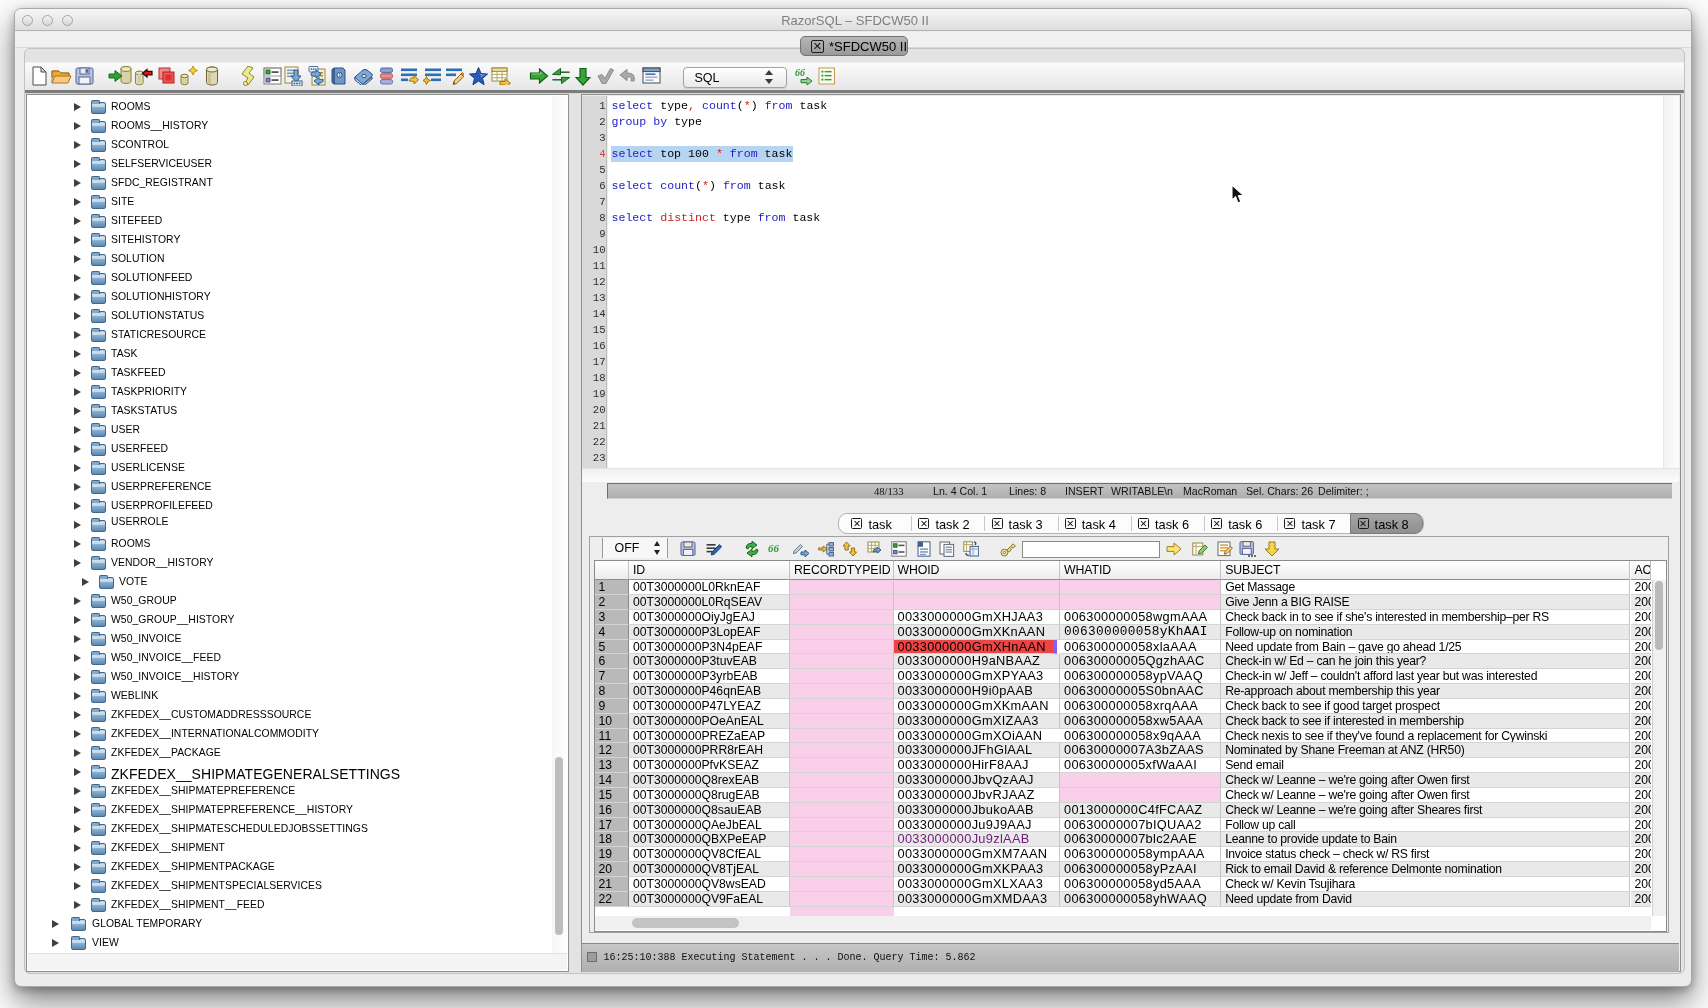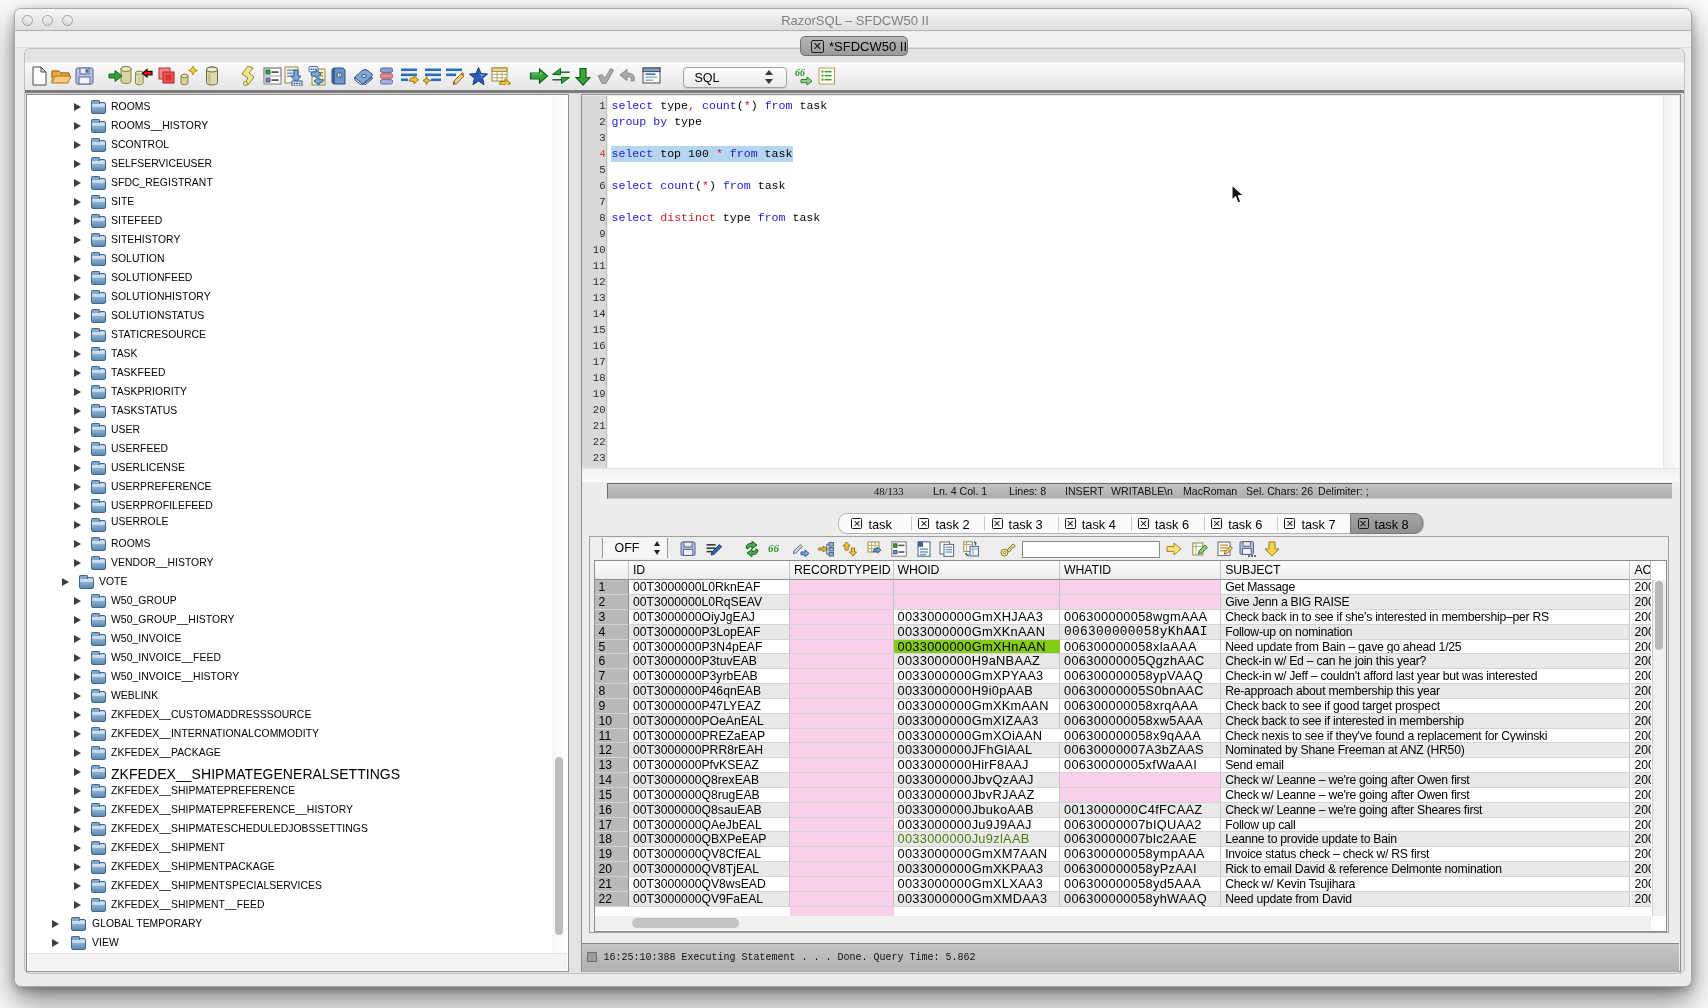--- a/index.html
+++ b/index.html
@@ -310,21 +310,21 @@
 <div class="a" style="left:28px;top:535.0px;width:520px;height:19px">
     <span class="tri" style="left:46px;top:5px"></span>
     <span class="fold" style="left:63px;top:4px"></span>
     <span style="position:absolute;left:83px;top:2.5px;font-size:10.4px;letter-spacing:0.05px;color:#000">ROOMS</span>
   </div>
 <div class="a" style="left:28px;top:554.0px;width:520px;height:19px">
     <span class="tri" style="left:46px;top:5px"></span>
     <span class="fold" style="left:63px;top:4px"></span>
     <span style="position:absolute;left:83px;top:2.5px;font-size:10.4px;letter-spacing:0.05px;color:#000">VENDOR__HISTORY</span>
   </div>
-<div class="a" style="left:16px;top:573.0px;width:520px;height:19px">
+<div class="a" style="left:36px;top:573.0px;width:520px;height:19px">
     <span class="tri" style="left:46px;top:5px"></span>
     <span class="fold" style="left:63px;top:4px"></span>
     <span style="position:absolute;left:83px;top:2.5px;font-size:10.4px;letter-spacing:0.05px;color:#000">VOTE</span>
   </div>
 <div class="a" style="left:28px;top:592.0px;width:520px;height:19px">
     <span class="tri" style="left:46px;top:5px"></span>
     <span class="fold" style="left:63px;top:4px"></span>
     <span style="position:absolute;left:83px;top:2.5px;font-size:10.4px;letter-spacing:0.05px;color:#000">W50_GROUP</span>
   </div>
 <div class="a" style="left:28px;top:611.0px;width:520px;height:19px">
@@ -640,21 +640,21 @@
 <div class="a" style="left:594.6px;top:624.79px;width:34.39999999999998px;height:14.83px;background:#b9b9b9;border-right:1px solid #8a8a8a;border-bottom:1px solid #d4d4d4;font-size:12.2px;color:#000;line-height:14.83px;font-family:'Liberation Sans', sans-serif;overflow:hidden;white-space:pre"><span style="padding-left:4px">4</span></div>
 <div class="a" style="left:629px;top:624.79px;width:161px;height:14.83px;background:#e9e9e9;border-right:1px solid #c6c6c6;border-bottom:1px solid #d4d4d4;font-size:12.2px;color:#000;line-height:14.83px;font-family:'Liberation Sans', sans-serif;overflow:hidden;white-space:pre"><span style="padding-left:4px">00T3000000P3LopEAF</span></div>
 <div class="a" style="left:790px;top:624.79px;width:103.5px;height:14.83px;background:#f9cfe9;border-right:1px solid #c6c6c6;border-bottom:1px solid #d4d4d4;font-size:12.2px;color:#000;line-height:14.83px;font-family:'Liberation Sans', sans-serif;overflow:hidden;white-space:pre"><span style="padding-left:4px"></span></div>
 <div class="a" style="left:893.5px;top:624.79px;width:166.5px;height:14.83px;background:#e9e9e9;border-right:1px solid #c6c6c6;border-bottom:1px solid #d4d4d4;font-size:12.2px;font-size:12.8px;letter-spacing:0.3px;color:#000;line-height:14.83px;font-family:'Liberation Sans', sans-serif;overflow:hidden;white-space:pre"><span style="padding-left:4px">0033000000GmXKnAAN</span></div>
 <div class="a" style="left:1060px;top:624.79px;width:161.20000000000005px;height:14.83px;background:#e9e9e9;border-right:1px solid #c6c6c6;border-bottom:1px solid #d4d4d4;font-size:12.2px;font-size:12.8px;letter-spacing:0.3px;color:#000;line-height:14.83px;font-family:Liberation Mono, monospace;overflow:hidden;white-space:pre"><span style="padding-left:4px">006300000058yKhAAI</span></div>
 <div class="a" style="left:1221.2px;top:624.79px;width:409.29999999999995px;height:14.83px;background:#e9e9e9;border-right:1px solid #c6c6c6;border-bottom:1px solid #d4d4d4;font-size:12.2px;letter-spacing:-0.25px;color:#000;line-height:14.83px;font-family:'Liberation Sans', sans-serif;overflow:hidden;white-space:pre"><span style="padding-left:4px">Follow-up on nomination</span></div>
 <div class="a" style="left:1630.5px;top:624.79px;width:20.799999999999955px;height:14.83px;background:#e9e9e9;border-bottom:1px solid #d4d4d4;font-size:12.2px;color:#000;line-height:14.83px;font-family:'Liberation Sans', sans-serif;overflow:hidden;white-space:pre"><span style="padding-left:4px">2008</span></div>
 <div class="a" style="left:594.6px;top:639.62px;width:34.39999999999998px;height:14.83px;background:#b9b9b9;border-right:1px solid #8a8a8a;border-bottom:1px solid #d4d4d4;font-size:12.2px;color:#000;line-height:14.83px;font-family:'Liberation Sans', sans-serif;overflow:hidden;white-space:pre"><span style="padding-left:4px">5</span></div>
 <div class="a" style="left:629px;top:639.62px;width:161px;height:14.83px;background:#ffffff;border-right:1px solid #c6c6c6;border-bottom:1px solid #d4d4d4;font-size:12.2px;color:#000;line-height:14.83px;font-family:'Liberation Sans', sans-serif;overflow:hidden;white-space:pre"><span style="padding-left:4px">00T3000000P3N4pEAF</span></div>
 <div class="a" style="left:790px;top:639.62px;width:103.5px;height:14.83px;background:#f9cfe9;border-right:1px solid #c6c6c6;border-bottom:1px solid #d4d4d4;font-size:12.2px;color:#000;line-height:14.83px;font-family:'Liberation Sans', sans-serif;overflow:hidden;white-space:pre"><span style="padding-left:4px"></span></div>
-<div class="a" style="left:893.5px;top:639.62px;width:184px;height:14.83px;background:#84cc16;border-right:4px solid #8b5cf6;border-bottom:1px solid #d4d4d4;font-size:12.2px;font-size:12.8px;letter-spacing:0.3px;color:#000;line-height:14.83px;font-family:'Liberation Sans', sans-serif;overflow:hidden;white-space:pre"><span style="padding-left:4px">0033000000GmXHnAAN</span></div>
+<div class="a" style="left:893.5px;top:639.62px;width:163px;height:14.83px;background:#ef4444;border-right:4px solid #8b5cf6;border-bottom:1px solid #d4d4d4;font-size:12.2px;font-size:12.8px;letter-spacing:0.3px;color:#000;line-height:14.83px;font-family:'Liberation Sans', sans-serif;overflow:hidden;white-space:pre"><span style="padding-left:4px">0033000000GmXHnAAN</span></div>
 <div class="a" style="left:1060px;top:639.62px;width:161.20000000000005px;height:14.83px;background:#ffffff;border-right:1px solid #c6c6c6;border-bottom:1px solid #d4d4d4;font-size:12.2px;font-size:12.8px;letter-spacing:0.3px;color:#000;line-height:14.83px;font-family:'Liberation Sans', sans-serif;overflow:hidden;white-space:pre"><span style="padding-left:4px">006300000058xlaAAA</span></div>
 <div class="a" style="left:1221.2px;top:639.62px;width:409.29999999999995px;height:14.83px;background:#ffffff;border-right:1px solid #c6c6c6;border-bottom:1px solid #d4d4d4;font-size:12.2px;letter-spacing:-0.25px;color:#000;line-height:14.83px;font-family:'Liberation Sans', sans-serif;overflow:hidden;white-space:pre"><span style="padding-left:4px">Need update from Bain – gave go ahead 1/25</span></div>
 <div class="a" style="left:1630.5px;top:639.62px;width:20.799999999999955px;height:14.83px;background:#ffffff;border-bottom:1px solid #d4d4d4;font-size:12.2px;color:#000;line-height:14.83px;font-family:'Liberation Sans', sans-serif;overflow:hidden;white-space:pre"><span style="padding-left:4px">2008</span></div>
 <div class="a" style="left:594.6px;top:654.45px;width:34.39999999999998px;height:14.83px;background:#b9b9b9;border-right:1px solid #8a8a8a;border-bottom:1px solid #d4d4d4;font-size:12.2px;color:#000;line-height:14.83px;font-family:'Liberation Sans', sans-serif;overflow:hidden;white-space:pre"><span style="padding-left:4px">6</span></div>
 <div class="a" style="left:629px;top:654.45px;width:161px;height:14.83px;background:#e9e9e9;border-right:1px solid #c6c6c6;border-bottom:1px solid #d4d4d4;font-size:12.2px;color:#000;line-height:14.83px;font-family:'Liberation Sans', sans-serif;overflow:hidden;white-space:pre"><span style="padding-left:4px">00T3000000P3tuvEAB</span></div>
 <div class="a" style="left:790px;top:654.45px;width:103.5px;height:14.83px;background:#f9cfe9;border-right:1px solid #c6c6c6;border-bottom:1px solid #d4d4d4;font-size:12.2px;color:#000;line-height:14.83px;font-family:'Liberation Sans', sans-serif;overflow:hidden;white-space:pre"><span style="padding-left:4px"></span></div>
 <div class="a" style="left:893.5px;top:654.45px;width:166.5px;height:14.83px;background:#e9e9e9;border-right:1px solid #c6c6c6;border-bottom:1px solid #d4d4d4;font-size:12.2px;font-size:12.8px;letter-spacing:0.3px;color:#000;line-height:14.83px;font-family:'Liberation Sans', sans-serif;overflow:hidden;white-space:pre"><span style="padding-left:4px">0033000000H9aNBAAZ</span></div>
 <div class="a" style="left:1060px;top:654.45px;width:161.20000000000005px;height:14.83px;background:#e9e9e9;border-right:1px solid #c6c6c6;border-bottom:1px solid #d4d4d4;font-size:12.2px;font-size:12.8px;letter-spacing:0.3px;color:#000;line-height:14.83px;font-family:'Liberation Sans', sans-serif;overflow:hidden;white-space:pre"><span style="padding-left:4px">00630000005QgzhAAC</span></div>
 <div class="a" style="left:1221.2px;top:654.45px;width:409.29999999999995px;height:14.83px;background:#e9e9e9;border-right:1px solid #c6c6c6;border-bottom:1px solid #d4d4d4;font-size:12.2px;letter-spacing:-0.25px;color:#000;line-height:14.83px;font-family:'Liberation Sans', sans-serif;overflow:hidden;white-space:pre"><span style="padding-left:4px">Check-in w/ Ed – can he join this year?</span></div>
 <div class="a" style="left:1630.5px;top:654.45px;width:20.799999999999955px;height:14.83px;background:#e9e9e9;border-bottom:1px solid #d4d4d4;font-size:12.2px;color:#000;line-height:14.83px;font-family:'Liberation Sans', sans-serif;overflow:hidden;white-space:pre"><span style="padding-left:4px">2008</span></div>
@@ -731,21 +731,21 @@
 <div class="a" style="left:594.6px;top:817.58px;width:34.39999999999998px;height:14.83px;background:#b9b9b9;border-right:1px solid #8a8a8a;border-bottom:1px solid #d4d4d4;font-size:12.2px;color:#000;line-height:14.83px;font-family:'Liberation Sans', sans-serif;overflow:hidden;white-space:pre"><span style="padding-left:4px">17</span></div>
 <div class="a" style="left:629px;top:817.58px;width:161px;height:14.83px;background:#ffffff;border-right:1px solid #c6c6c6;border-bottom:1px solid #d4d4d4;font-size:12.2px;color:#000;line-height:14.83px;font-family:'Liberation Sans', sans-serif;overflow:hidden;white-space:pre"><span style="padding-left:4px">00T3000000QAeJbEAL</span></div>
 <div class="a" style="left:790px;top:817.58px;width:103.5px;height:14.83px;background:#f9cfe9;border-right:1px solid #c6c6c6;border-bottom:1px solid #d4d4d4;font-size:12.2px;color:#000;line-height:14.83px;font-family:'Liberation Sans', sans-serif;overflow:hidden;white-space:pre"><span style="padding-left:4px"></span></div>
 <div class="a" style="left:893.5px;top:817.58px;width:166.5px;height:14.83px;background:#ffffff;border-right:1px solid #c6c6c6;border-bottom:1px solid #d4d4d4;font-size:12.2px;font-size:12.8px;letter-spacing:0.3px;color:#000;line-height:14.83px;font-family:'Liberation Sans', sans-serif;overflow:hidden;white-space:pre"><span style="padding-left:4px">0033000000Ju9J9AAJ</span></div>
 <div class="a" style="left:1060px;top:817.58px;width:161.20000000000005px;height:14.83px;background:#ffffff;border-right:1px solid #c6c6c6;border-bottom:1px solid #d4d4d4;font-size:12.2px;font-size:12.8px;letter-spacing:0.3px;color:#000;line-height:14.83px;font-family:'Liberation Sans', sans-serif;overflow:hidden;white-space:pre"><span style="padding-left:4px">00630000007bIQUAA2</span></div>
 <div class="a" style="left:1221.2px;top:817.58px;width:409.29999999999995px;height:14.83px;background:#ffffff;border-right:1px solid #c6c6c6;border-bottom:1px solid #d4d4d4;font-size:12.2px;letter-spacing:-0.25px;color:#000;line-height:14.83px;font-family:'Liberation Sans', sans-serif;overflow:hidden;white-space:pre"><span style="padding-left:4px">Follow up call</span></div>
 <div class="a" style="left:1630.5px;top:817.58px;width:20.799999999999955px;height:14.83px;background:#ffffff;border-bottom:1px solid #d4d4d4;font-size:12.2px;color:#000;line-height:14.83px;font-family:'Liberation Sans', sans-serif;overflow:hidden;white-space:pre"><span style="padding-left:4px">2008</span></div>
 <div class="a" style="left:594.6px;top:832.41px;width:34.39999999999998px;height:14.83px;background:#b9b9b9;border-right:1px solid #8a8a8a;border-bottom:1px solid #d4d4d4;font-size:12.2px;color:#000;line-height:14.83px;font-family:'Liberation Sans', sans-serif;overflow:hidden;white-space:pre"><span style="padding-left:4px">18</span></div>
 <div class="a" style="left:629px;top:832.41px;width:161px;height:14.83px;background:#e9e9e9;border-right:1px solid #c6c6c6;border-bottom:1px solid #d4d4d4;font-size:12.2px;color:#000;line-height:14.83px;font-family:'Liberation Sans', sans-serif;overflow:hidden;white-space:pre"><span style="padding-left:4px">00T3000000QBXPeEAP</span></div>
 <div class="a" style="left:790px;top:832.41px;width:103.5px;height:14.83px;background:#f9cfe9;border-right:1px solid #c6c6c6;border-bottom:1px solid #d4d4d4;font-size:12.2px;color:#000;line-height:14.83px;font-family:'Liberation Sans', sans-serif;overflow:hidden;white-space:pre"><span style="padding-left:4px"></span></div>
-<div class="a" style="left:893.5px;top:832.41px;width:166.5px;height:14.83px;background:#e9e9e9;border-right:1px solid #c6c6c6;border-bottom:1px solid #d4d4d4;font-size:12.2px;font-size:12.8px;letter-spacing:0.3px;color:#4d7c0f;line-height:14.83px;font-family:'Liberation Sans', sans-serif;overflow:hidden;white-space:pre"><span style="padding-left:4px">0033000000Ju9zlAAB</span></div>
+<div class="a" style="left:893.5px;top:832.41px;width:166.5px;height:14.83px;background:#e9e9e9;border-right:1px solid #c6c6c6;border-bottom:1px solid #d4d4d4;font-size:12.2px;font-size:12.8px;letter-spacing:0.3px;color:#701a75;line-height:14.83px;font-family:'Liberation Sans', sans-serif;overflow:hidden;white-space:pre"><span style="padding-left:4px">0033000000Ju9zlAAB</span></div>
 <div class="a" style="left:1060px;top:832.41px;width:161.20000000000005px;height:14.83px;background:#e9e9e9;border-right:1px solid #c6c6c6;border-bottom:1px solid #d4d4d4;font-size:12.2px;font-size:12.8px;letter-spacing:0.3px;color:#000;line-height:14.83px;font-family:'Liberation Sans', sans-serif;overflow:hidden;white-space:pre"><span style="padding-left:4px">00630000007blc2AAE</span></div>
 <div class="a" style="left:1221.2px;top:832.41px;width:409.29999999999995px;height:14.83px;background:#e9e9e9;border-right:1px solid #c6c6c6;border-bottom:1px solid #d4d4d4;font-size:12.2px;letter-spacing:-0.25px;color:#000;line-height:14.83px;font-family:'Liberation Sans', sans-serif;overflow:hidden;white-space:pre"><span style="padding-left:4px">Leanne to provide update to Bain</span></div>
 <div class="a" style="left:1630.5px;top:832.41px;width:20.799999999999955px;height:14.83px;background:#e9e9e9;border-bottom:1px solid #d4d4d4;font-size:12.2px;color:#000;line-height:14.83px;font-family:'Liberation Sans', sans-serif;overflow:hidden;white-space:pre"><span style="padding-left:4px">2008</span></div>
 <div class="a" style="left:594.6px;top:847.24px;width:34.39999999999998px;height:14.83px;background:#b9b9b9;border-right:1px solid #8a8a8a;border-bottom:1px solid #d4d4d4;font-size:12.2px;color:#000;line-height:14.83px;font-family:'Liberation Sans', sans-serif;overflow:hidden;white-space:pre"><span style="padding-left:4px">19</span></div>
 <div class="a" style="left:629px;top:847.24px;width:161px;height:14.83px;background:#ffffff;border-right:1px solid #c6c6c6;border-bottom:1px solid #d4d4d4;font-size:12.2px;color:#000;line-height:14.83px;font-family:'Liberation Sans', sans-serif;overflow:hidden;white-space:pre"><span style="padding-left:4px">00T3000000QV8CfEAL</span></div>
 <div class="a" style="left:790px;top:847.24px;width:103.5px;height:14.83px;background:#f9cfe9;border-right:1px solid #c6c6c6;border-bottom:1px solid #d4d4d4;font-size:12.2px;color:#000;line-height:14.83px;font-family:'Liberation Sans', sans-serif;overflow:hidden;white-space:pre"><span style="padding-left:4px"></span></div>
 <div class="a" style="left:893.5px;top:847.24px;width:166.5px;height:14.83px;background:#ffffff;border-right:1px solid #c6c6c6;border-bottom:1px solid #d4d4d4;font-size:12.2px;font-size:12.8px;letter-spacing:0.3px;color:#000;line-height:14.83px;font-family:'Liberation Sans', sans-serif;overflow:hidden;white-space:pre"><span style="padding-left:4px">0033000000GmXM7AAN</span></div>
 <div class="a" style="left:1060px;top:847.24px;width:161.20000000000005px;height:14.83px;background:#ffffff;border-right:1px solid #c6c6c6;border-bottom:1px solid #d4d4d4;font-size:12.2px;font-size:12.8px;letter-spacing:0.3px;color:#000;line-height:14.83px;font-family:'Liberation Sans', sans-serif;overflow:hidden;white-space:pre"><span style="padding-left:4px">006300000058ympAAA</span></div>
 <div class="a" style="left:1221.2px;top:847.24px;width:409.29999999999995px;height:14.83px;background:#ffffff;border-right:1px solid #c6c6c6;border-bottom:1px solid #d4d4d4;font-size:12.2px;letter-spacing:-0.25px;color:#000;line-height:14.83px;font-family:'Liberation Sans', sans-serif;overflow:hidden;white-space:pre"><span style="padding-left:4px">Invoice status check – check w/ RS first</span></div>
 <div class="a" style="left:1630.5px;top:847.24px;width:20.799999999999955px;height:14.83px;background:#ffffff;border-bottom:1px solid #d4d4d4;font-size:12.2px;color:#000;line-height:14.83px;font-family:'Liberation Sans', sans-serif;overflow:hidden;white-space:pre"><span style="padding-left:4px">2008</span></div>

